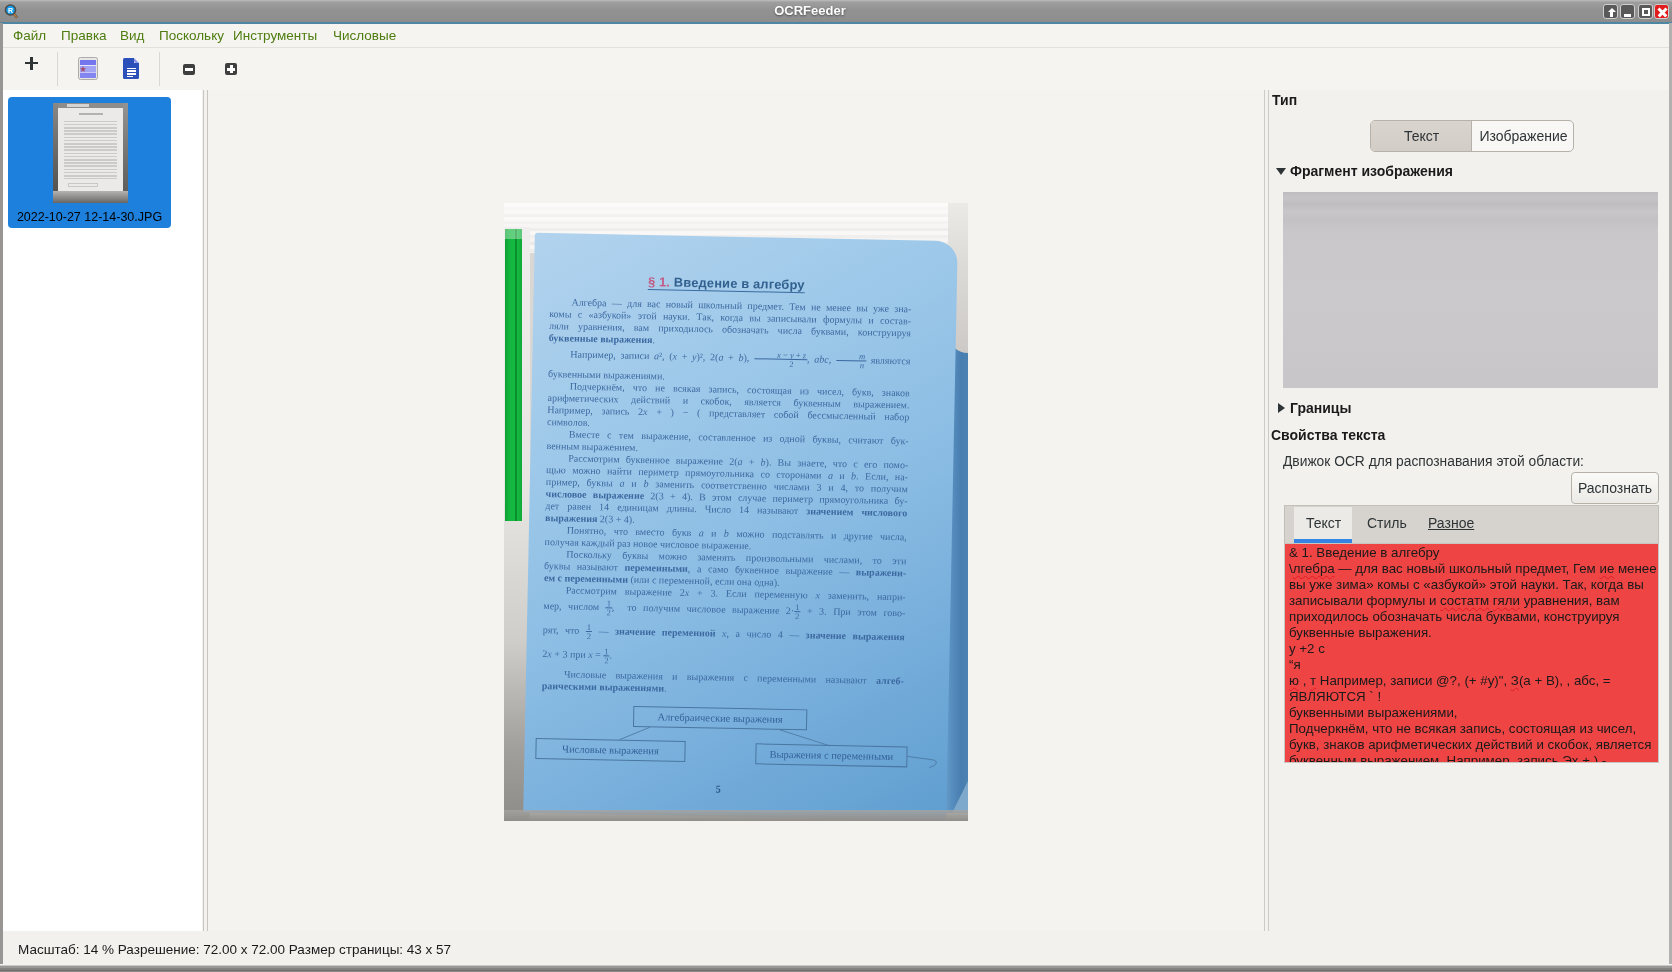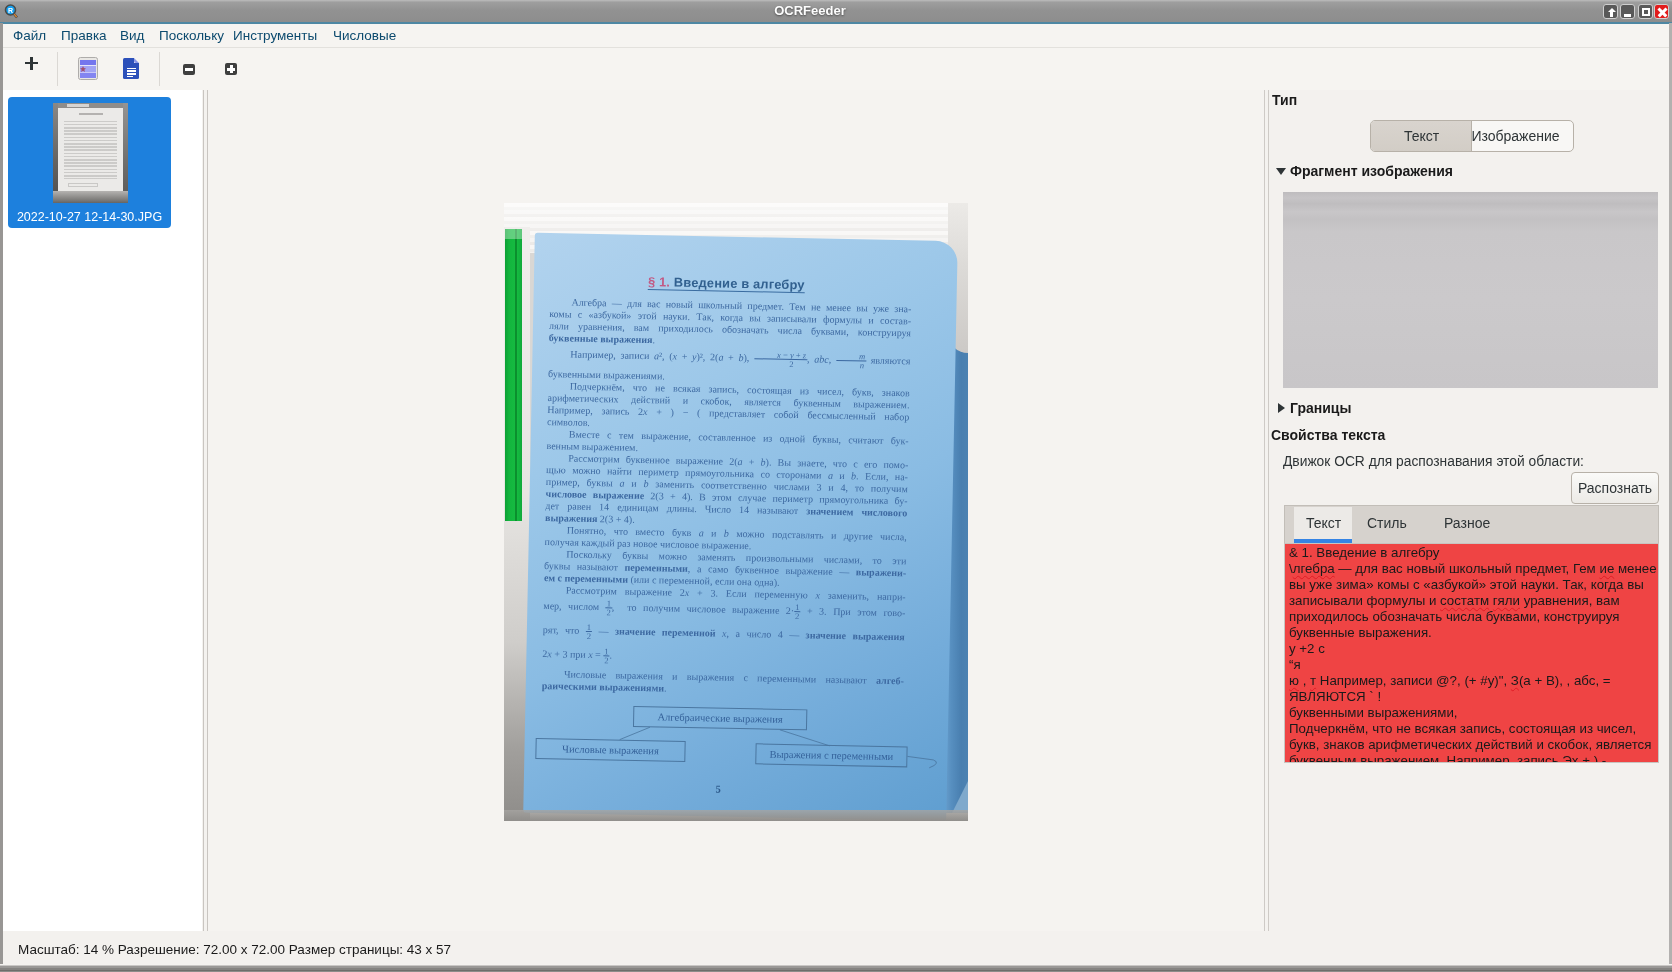--- a/index.html
+++ b/index.html
@@ -6,30 +6,30 @@
   body { position:relative; font-family:"Liberation Sans",sans-serif; background:#f4f2ef; color:#2e3436; }
   .abs { position:absolute; }
   
   #titlebar { left:0; top:0; width:1672px; height:22px;
     background:linear-gradient(#bdbdbd 0%, #9e9e9e 10%, #929292 45%, #8d8d8d 100%); }
   #titletext { left:0; top:3px; width:1620px; text-align:center; font-size:13px; font-weight:bold; color:#fdfdfd; text-shadow:0 1px 2px rgba(70,70,70,0.9); }
   #accent { left:0; top:22px; width:1672px; height:2px; background:#4e87a3; }
   .winbtn { top:4px; width:15px; height:15px; border-radius:3px; background:#595959; border:1px solid #cfcfcf; }
   .winbtn span { position:absolute; display:block; }
   #menubar { left:3px; top:24px; width:1666px; height:23px; background:#f6f4f1; }
-  .mi { position:absolute; top:4px; font-size:13.5px; color:#0c4a6e; }
+  .mi { position:absolute; top:4px; font-size:13.5px; color:#4d7c0f; }
   #mline { left:3px; top:47px; width:1666px; height:1px; background:#e3e1dd; }
   #toolbar { left:3px; top:48px; width:1666px; height:42px; background:#f6f4f1; }
   .tsep { position:absolute; top:4px; width:1px; height:34px; background:#dbd8d4; }
   
   #leftpanel { left:3px; top:90px; width:199px; height:841px; background:#ffffff; }
   #lsep1 { left:203px; top:90px; width:1px; height:841px; background:#c9c5c1; }
   #lsep2 { left:207px; top:90px; width:1px; height:841px; background:#c9c5c1; }
   #thumbsel { left:5px; top:7px; width:163px; height:131px; background:#1d80dd; border-radius:4px; }
-  #thumblabel { left:0; top:113px; width:163px; text-align:center; color:#ffffff; font-size:12.5px; }
+  #thumblabel { left:0; top:113px; width:163px; text-align:center; color:#000000; font-size:12.5px; }
   
   #canvas { left:208px; top:90px; width:1056px; height:841px; background:#f5f3f0; }
   #rsep1 { left:1264px; top:90px; width:1px; height:841px; background:#cecac6; }
   #rsep2 { left:1268px; top:90px; width:1px; height:841px; background:#cecac6; }
   
   #photo { left:504px; top:203px; width:464px; height:618px; background:#d9d7d4; overflow:hidden; filter:blur(0.4px); }
   .pl { height:12px; line-height:12px; text-align:justify; text-align-last:justify; overflow:hidden; white-space:nowrap; }
   .pl.pf { height:24px; line-height:20px; }
   .pl.pi { text-indent:22px; }
   .pl.pll { text-align-last:left; }
@@ -210,38 +210,38 @@
     <div class="abs" style="left:0;top:607px;width:464px;height:11px;background:linear-gradient(#a7a5a2cc,#908e8b);"></div>
   </div>
   <div class="abs" id="rsep1"></div>
   <div class="abs" id="rsep2"></div>
 
   <div class="abs" id="rightpanel">
     <div class="rlabel" style="left:3px;top:2px;">Тип</div>
     <div id="togglegrp">
       <div id="togl"></div>
       <div style="position:absolute;left:0;top:7px;width:101px;text-align:center;font-size:14px;">Текст</div>
-      <div style="position:absolute;left:94px;top:7px;width:101px;text-align:center;font-size:14px;">Изображение</div>
+      <div style="position:absolute;left:102px;top:7px;width:101px;text-align:center;font-size:14px;">Изображение</div>
     </div>
     <div class="exp-arrow" style="left:7px;top:78px;border-left:5px solid transparent;border-right:5px solid transparent;border-top:7px solid #2e3436;"></div>
     <div class="rlabel" style="left:21px;top:73px;">Фрагмент изображения</div>
     <div id="fragimg"></div>
     <div class="exp-arrow" style="left:9px;top:313px;border-top:5px solid transparent;border-bottom:5px solid transparent;border-left:7px solid #2e3436;"></div>
     <div class="rlabel" style="left:21px;top:310px;">Границы</div>
     <div class="rlabel" style="left:2px;top:337px;">Свойства текста</div>
     <div style="position:absolute;left:14px;top:364px;font-size:13.8px;">Движок OCR для распознавания этой области:</div>
     <div id="ocrbtn">
       <span style="position:absolute;left:0;top:7px;width:100%;text-align:center;font-size:14px;">Распознать</span>
     </div>
     <div id="tabbar">
       <div id="tabactive"></div>
       <div id="tabblue"></div>
       <span class="tablbl" style="left:21px;">Текст</span>
       <span class="tablbl" style="left:82px;text-align:right;">Стиль</span>
-      <span class="tablbl" style="left:159px;">Разное</span>
+      <span class="tablbl" style="left:143px;text-decoration:underline;">Разное</span>
     </div>
     <div id="textarea">&amp; 1. Введение в алгебру<br>\<span class="sp">лгебра</span> — для вас новый школьный предмет, Гем <span class="sp">ие</span> менее<br>вы уже зима» комы с «азбукой» этой науки. Так, когда вы<br>записывали формулы и <span class="sp">состатм</span> <span class="sp">гяли</span> уравнения, вам<br>приходилось обозначать числа буквами, конструируя<br>буквенные выражения.<br>у +2 с<br>“я<br><span class="sp">ю</span> , <span class="sp">т</span> Например, записи @?, (+ #у)", <span class="sp">З</span>(а + В), , абс, =<br>ЯВЛЯЮТСЯ ` !<br>буквенными выражениями,<br>Подчеркнём, что не всякая запись, состоящая из чисел,<br>букв, знаков арифметических действий и скобок, является<br>буквенным выражением. Например, запись Эх + ) -</div>
   </div>
 
   <div class="abs" id="statusbar">
     <span id="statustext">Масштаб: 14 % Разрешение: 72.00 x 72.00 Размер страницы: 43 x 57</span>
   </div>
 
   <svg class="abs" style="left:4px;top:4px;" width="15" height="15" viewBox="0 0 15 15">
     <circle cx="6.5" cy="6" r="5" fill="#15a1f2" stroke="#4a4a48" stroke-width="1.6"></circle>

